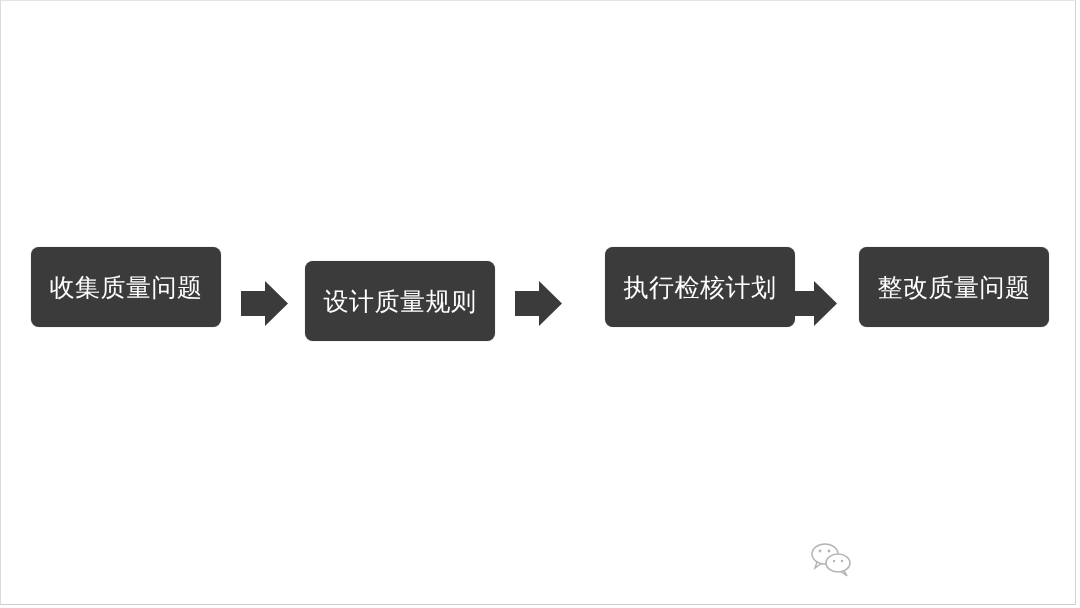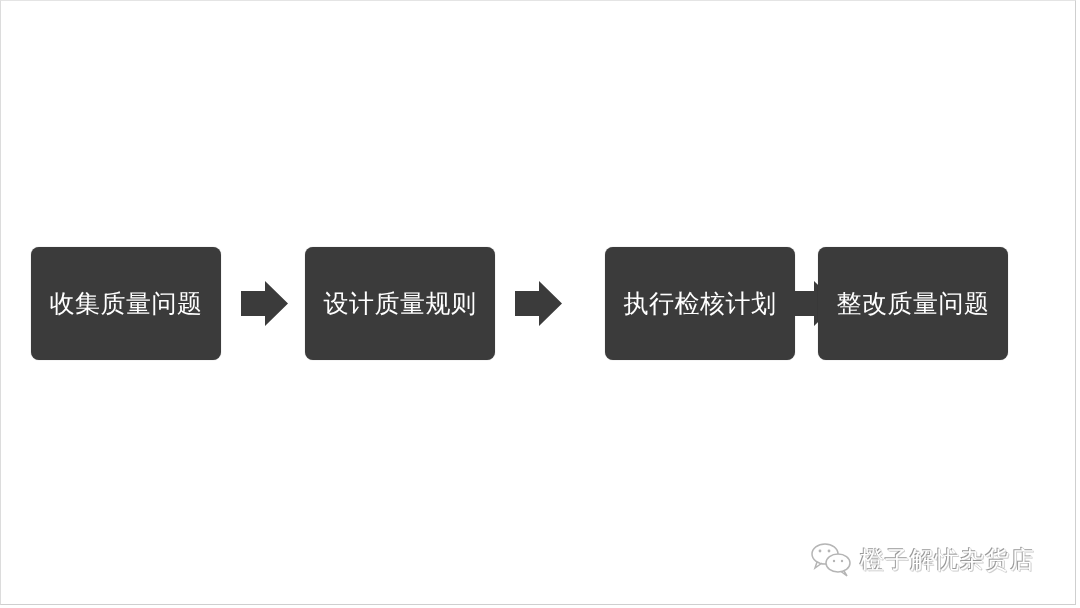--- a/index.html
+++ b/index.html
@@ -6,21 +6,21 @@
   body {
     width: 1080px; height: 608px; background: #ffffff; position: relative; overflow: hidden;
     font-family: "DejaVu Sans", "Liberation Sans", sans-serif;
   }
   .frame {
     position: absolute; left: 0; top: 0; width: 1076px; height: 605px;
     border: 1px solid #cfcfcf; border-top-color: #e4e4e4; border-left-color: #dcdcdc;
     box-sizing: border-box;
   }
   .step {
-    position: absolute; top: 247px; width: 190px; height: 113px;
+    position: absolute; top: 247px; width: 190px; height: 80px;
     background: #3b3b3b; border-radius: 8px;
     display: flex; align-items: center; justify-content: center;
     color: #ffffff; font-size: 25px; letter-spacing: 0.5px;
     box-shadow: 0 0 1px rgba(0,0,0,0.4);
   }
   .arrow { position: absolute; top: 281px; width: 48px; height: 45px; }
   .watermark {
     position: absolute; left: 810px; top: 540px; height: 40px;
     display: flex; align-items: center; gap: 6px;
   }
@@ -35,49 +35,48 @@
 <div class="frame"></div>
 
 <div class="step" style="left:31px;">
   <span>收集质量问题</span>
 </div>
 
 <svg class="arrow" style="left:241px;" viewBox="0 0 48 45">
   <polygon points="0,10 24,10 24,0 47,22.5 24,45 24,35 0,35" fill="#3b3b3b"></polygon>
 </svg>
 
-<div class="step" style="left:305px;">
+<div class="step" style="left:305px;margin-top:14px;">
   <span>设计质量规则</span>
 </div>
 
 <svg class="arrow" style="left:515px;" viewBox="0 0 48 45">
   <polygon points="0,10 24,10 24,0 47,22.5 24,45 24,35 0,35" fill="#3b3b3b"></polygon>
 </svg>
 
 <div class="step" style="left:605px;">
   <span>执行检核计划</span>
 </div>
 
 <svg class="arrow" style="left:790px;" viewBox="0 0 48 45">
   <polygon points="0,10 24,10 24,0 47,22.5 24,45 24,35 0,35" fill="#3b3b3b"></polygon>
 </svg>
 
-<div class="step" style="left:818px;">
+<div class="step" style="left:859px;">
   <span>整改质量问题</span>
 </div>
 
 <div class="watermark">
   <svg width="44" height="36" viewBox="0 0 44 36">
     <g fill="none" stroke="#b5b5b5" stroke-width="1.5">
       <ellipse cx="15" cy="12" rx="13" ry="10"></ellipse>
       <path d="M7 20 L5 26 L12 21"></path>
       <ellipse cx="28" cy="21" rx="12" ry="9" fill="#ffffff"></ellipse>
       <path d="M34 29 L37 34 L31 29.5"></path>
     </g>
     <g fill="#b5b5b5">
       <circle cx="10" cy="9" r="1.4"></circle>
         <circle cx="19" cy="9" r="1.4"></circle>
       <circle cx="24" cy="19" r="1.2"></circle>
         <circle cx="32" cy="19" r="1.2"></circle>
     </g>
   </svg>
-  <span class="wm-text">橙子解忧杂货店</span>
 </div>
 
 </body></html>

